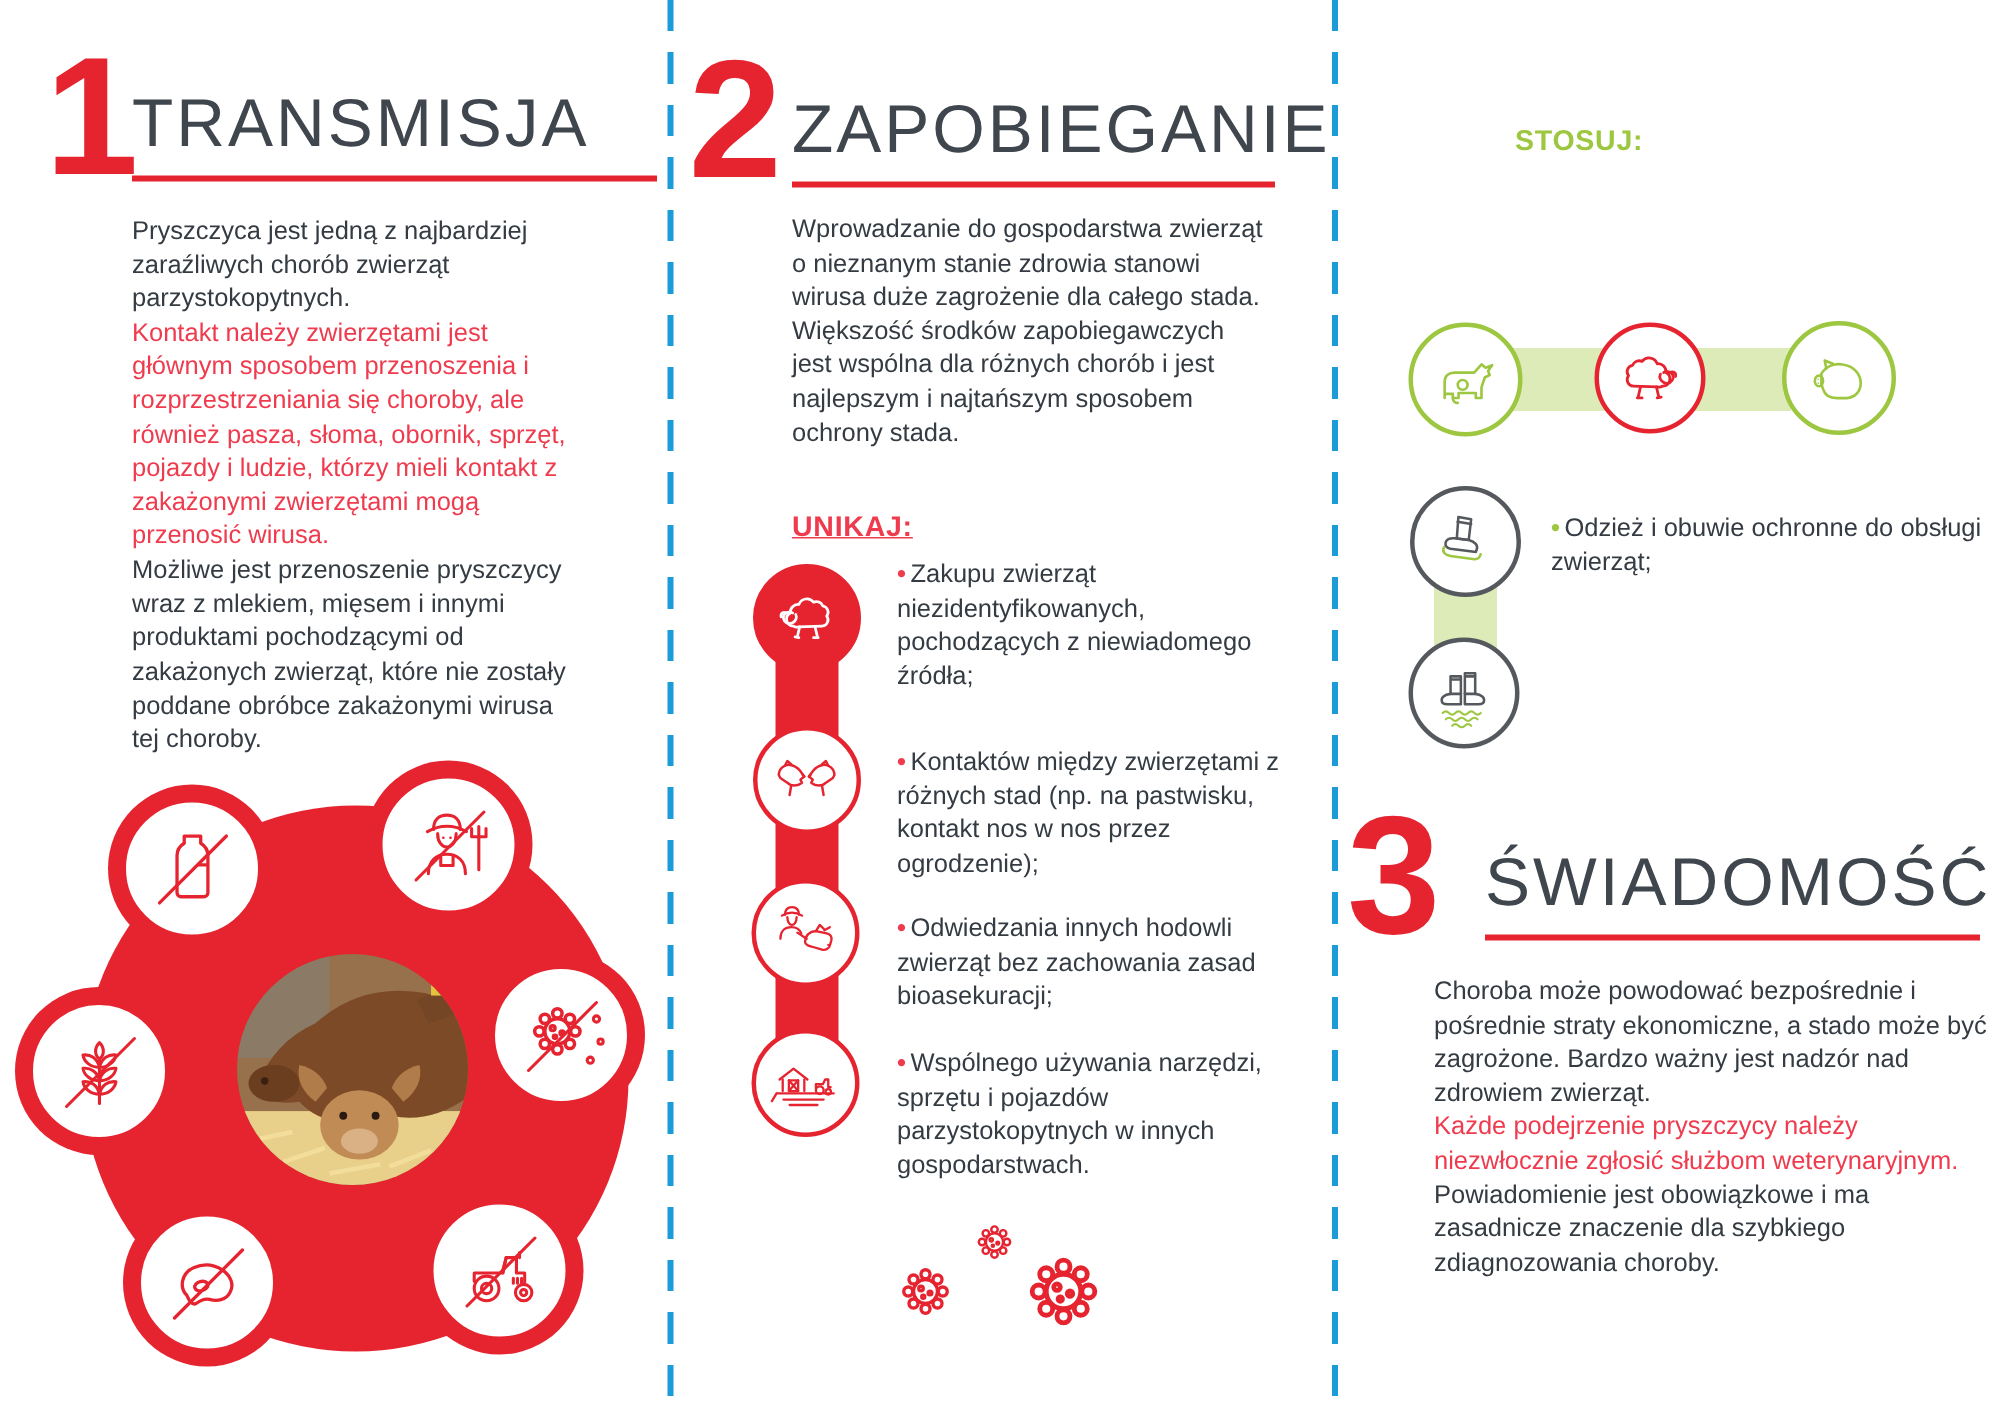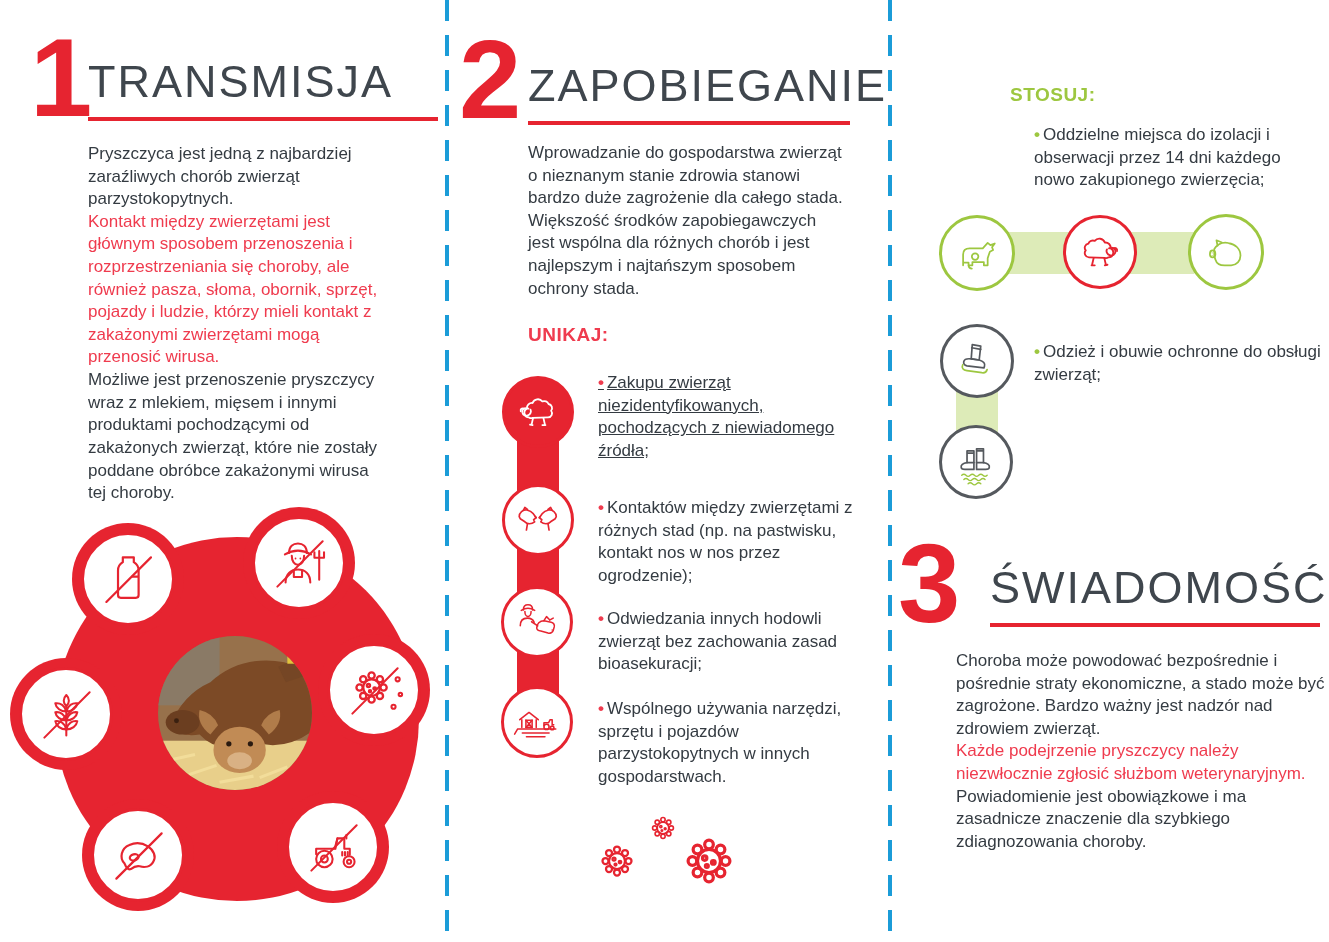--- a/index.html
+++ b/index.html
@@ -99,21 +99,21 @@
 <div class="page">
 
   <div class="divider div1"></div>
   <div class="divider div2"></div>
 
   <div class="bignum" style="left:30px;top:22px;">1</div>
   <div class="sec-title" style="left:88px;top:56px;width:350px;">TRANSMISJA</div>
 
   <div class="txt" style="left:88px;top:143px;width:292px;">
     <p class="b">Pryszczyca jest jedną z najbardziej zaraźliwych chorób zwierząt parzystokopytnych.</p>
-    <p class="redtxt">Kontakt między zwierzętami jest głównym sposobem przenoszenia i rozprzestrzeniania się choroby, ale również pasza, słoma, obornik, sprzęt, pojazdy i ludzie, którzy mieli kontakt z zakażonymi zwierzętami mogą przenosić wirusa.</p>
+    <p class="redtxt">Kontakt należy zwierzętami jest głównym sposobem przenoszenia i rozprzestrzeniania się choroby, ale również pasza, słoma, obornik, sprzęt, pojazdy i ludzie, którzy mieli kontakt z zakażonymi zwierzętami mogą przenosić wirusa.</p>
     <p>Możliwe jest przenoszenie pryszczycy wraz z mlekiem, mięsem i innymi produktami pochodzącymi od zakażonych zwierząt, które nie zostały poddane obróbce zakażonymi wirusa tej choroby.</p>
   </div>
 
   <div class="graphic">
     <div class="blob"></div>
     <div class="bump" style="left:44px;top:25px;"></div>
     <div class="bump" style="left:215px;top:9px;"></div>
     <div class="bump" style="left:-18px;top:160px;"></div>
     <div class="bump" style="left:290px;top:136px;"></div>
     <div class="bump" style="left:54px;top:301px;"></div>
@@ -216,33 +216,33 @@
           <circle cx="60" cy="70" r="1.7" fill="#2a1a10"></circle>
         <path d="M20 90 l18 -6 M40 95 l22 -4 M66 92 l18 -7 M10 80 l14 -3" stroke="#f2dd9a" stroke-width="2" fill="none"></path>
       </svg>
     </div>
   </div>
 
   <div class="bignum" style="left:459px;top:24px;">2</div>
   <div class="sec-title" style="left:528px;top:60px;width:322px;">ZAPOBIEGANIE</div>
 
   <div class="txt" style="left:528px;top:142px;width:318px;">
-    <p><span class="b">Wprowadzanie do gospodarstwa zwierząt o nieznanym stanie zdrowia stanowi bardzo duże zagrożenie dla całego stada.</span><span> Większość środków zapobiegawczych jest wspólna dla różnych chorób i jest najlepszym i najtańszym sposobem ochrony stada.</span></p>
-  </div>
-
-  <div class="label red" style="left:528px;top:324px;">UNIKAJ:</div>
+    <p><span class="b">Wprowadzanie do gospodarstwa zwierząt o nieznanym stanie zdrowia stanowi wirusa duże zagrożenie dla całego stada.</span><span> Większość środków zapobiegawczych jest wspólna dla różnych chorób i jest najlepszym i najtańszym sposobem ochrony stada.</span></p>
+  </div>
+
+  <div class="label red" style="left:528px;top:341px;text-decoration:underline;">UNIKAJ:</div>
 
   <div class="band redband"></div>
 
   <div class="circ c2circ filled" style="left:502px;top:376px;">
     <svg viewBox="0 0 100 100">
         <use href="#sym-sheep"></use>
       </svg>
   </div>
-  <div class="item" style="left:598px;top:372px;width:274px;text-decoration:underline;">
+  <div class="item" style="left:598px;top:372px;width:274px;">
     <span class="dot red">•</span><span>Zakupu zwierząt niezidentyfikowanych, pochodzących z niewiadomego źródła;</span>
   </div>
 
   <div class="circ c2circ" style="left:502px;top:484px;">
     <svg viewBox="0 0 100 100">
       <g fill="none" stroke="currentColor" stroke-width="3.2" stroke-linecap="round" stroke-linejoin="round">
         <path d="M14 44 c0 -8 7 -14 15 -13 c5 1 9 3 12 7 l6 8 -5 4 2 4 c-6 5 -14 5 -19 0 l-9 -6 z"></path>
         <path d="M22 32 l3 -6 5 4"></path>
           <path d="M45 44 l2 2"></path>
         <path d="M86 44 c0 -8 -7 -14 -15 -13 c-5 1 -9 3 -12 7 l-6 8 5 4 -2 4 c6 5 14 5 19 0 l9 -6 z"></path>
@@ -303,23 +303,20 @@
       </svg>
   </div>
   <div class="virus" style="left:673px;top:825px;width:72px;height:72px;">
     <svg viewBox="0 0 100 100" width="72" height="72">
         <use href="#sym-virus"></use>
       </svg>
   </div>
 
   <div class="label green" style="left:962px;top:84px;">STOSUJ:</div>
 
-  <div class="item" style="left:1034px;top:124px;width:288px;">
-    <span class="dot green">•</span><span>Oddzielne miejsca do izolacji i obserwacji przez 14 dni każdego nowo zakupionego zwierzęcia;</span>
-  </div>
 
   <div class="band greenband" style="left:1008px;top:232px;width:186px;height:42px;"></div>
   <div class="circ c3circ bgreen" style="left:939px;top:215px;">
     <svg viewBox="0 0 100 100">
       <g fill="none" stroke="currentColor" stroke-width="3.2" stroke-linecap="round" stroke-linejoin="round">
         <path d="M24 72 V52 c0 -7 5 -11 12 -11 h24 l9 -10 5 4 8 -3 -5 7 2 5 -6 3 -4 12 v13 h-7 v-6 h-21 v6 h-7 v-5 h-10 z"></path>
         <path d="M46 50 a6 6 0 1 0 0 12 a6 6 0 0 0 0 -12"></path>
         <path d="M34 72 c0 4 3 6 6 6"></path>
       </g>
     </svg>

